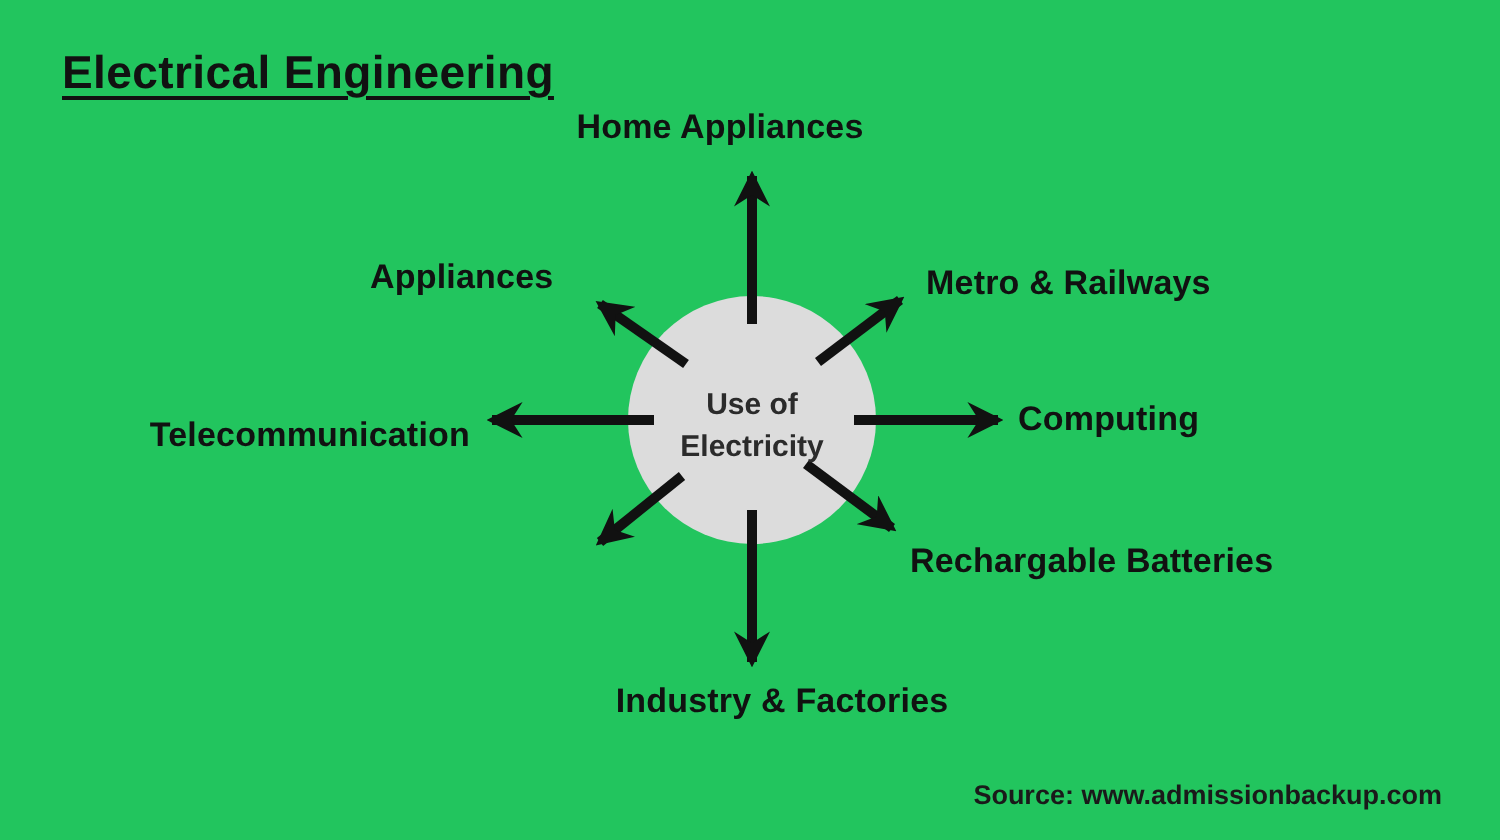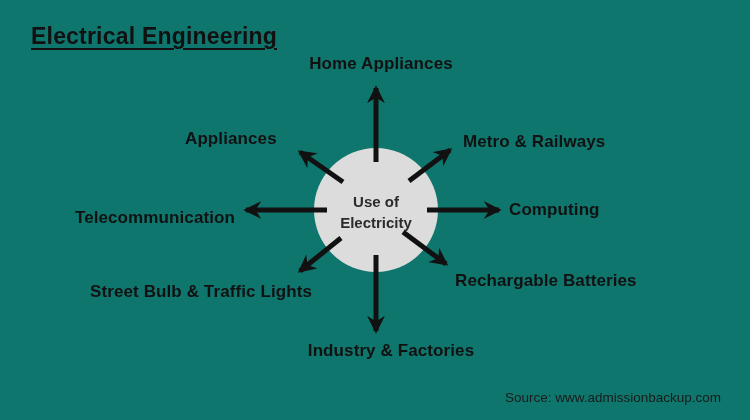--- a/index.html
+++ b/index.html
@@ -4,21 +4,21 @@
 <style>
   html, body { margin: 0; padding: 0; }
   body {
     font-family: "Liberation Sans", sans-serif;
     background: #ffffff;
   }
   .canvas {
     position: relative;
     width: 750px;
     height: 420px;
-    background: #0f766e;
+    background: #22c55e;
     overflow: hidden;
   }
   .title {
     position: absolute;
     left: 31px;
     top: 23px;
     font-size: 23px;
     font-weight: 700;
     color: #111111;
     text-decoration: underline;
@@ -38,21 +38,21 @@
     color: #111111;
     white-space: nowrap;
     letter-spacing: 0.1px;
   }
   .centered { transform: translateX(-50%); }
   .source {
     position: absolute;
     right: 29px;
     top: 390px;
     font-size: 13.5px;
-    font-weight: 400;
+    font-weight: 700;
     color: #1a1a1a;
     white-space: nowrap;
   }
   .hub-text {
     font-size: 15px;
     font-weight: 700;
     fill: #2b2b2b;
     text-anchor: middle;
     font-family: "Liberation Sans", sans-serif;
   }
@@ -81,31 +81,30 @@
       <line x1="376" y1="255" x2="376" y2="331" marker-end="url(#arrowhead)"></line>
       <line x1="341" y1="238" x2="300" y2="271" marker-end="url(#arrowhead)"></line>
       <line x1="327" y1="210" x2="246" y2="210" marker-end="url(#arrowhead)"></line>
       <line x1="343" y1="182" x2="300" y2="152" marker-end="url(#arrowhead)"></line>
     </g>
 
     <text class="hub-text" x="376" y="207">Use of</text>
     <text class="hub-text" x="376" y="228">Electricity</text>
   </svg>
 
-  <div class="spoke-label centered" style="left:381px; top:54px;">Home Appliances</div>
+  <div class="spoke-label centered" style="left:360px; top:54px;">Home Appliances</div>
 
   <div class="spoke-label" style="left:509px; top:200px;">Computing</div>
 
   <div class="spoke-label" style="left:463px; top:132px;">Metro &amp; Railways</div>
 
   <div class="spoke-label" style="left:455px; top:271px;">Rechargable Batteries</div>
 
   <div class="spoke-label centered" style="left:375px; top:341px;padding-left:32px;">Industry &amp; Factories</div>
 
-  <div class="spoke-label" style="right:438px; top:282px;">Street Bulb &amp; Traffic Lights</div>
 
   <div class="spoke-label" style="right:515px; top:208px;">Telecommunication</div>
 
   <div class="spoke-label" style="left:185px; top:129px;">Appliances</div>
 
   <div class="source">Source: www.admissionbackup.com</div>
 
 </div>
 
 </body></html>

